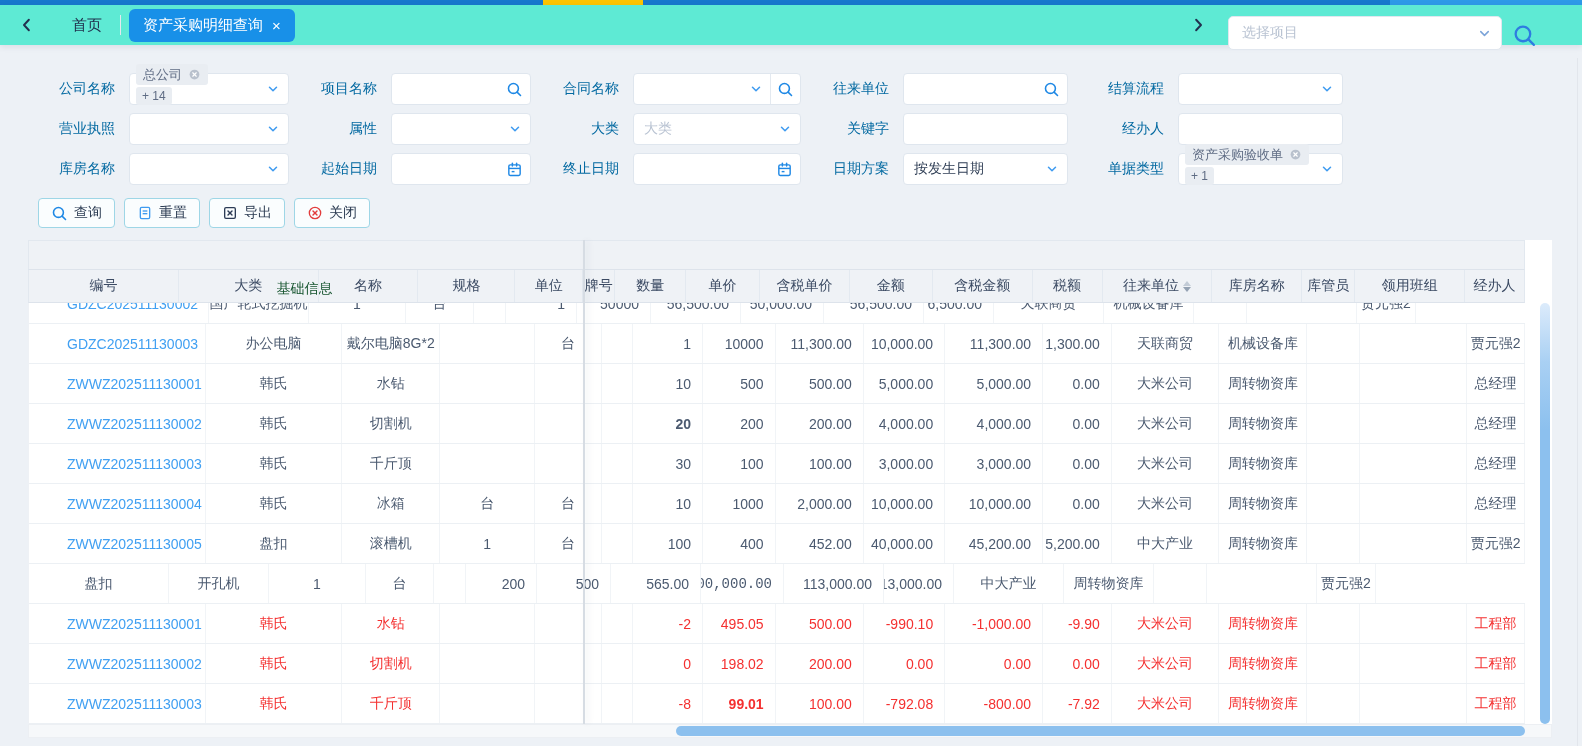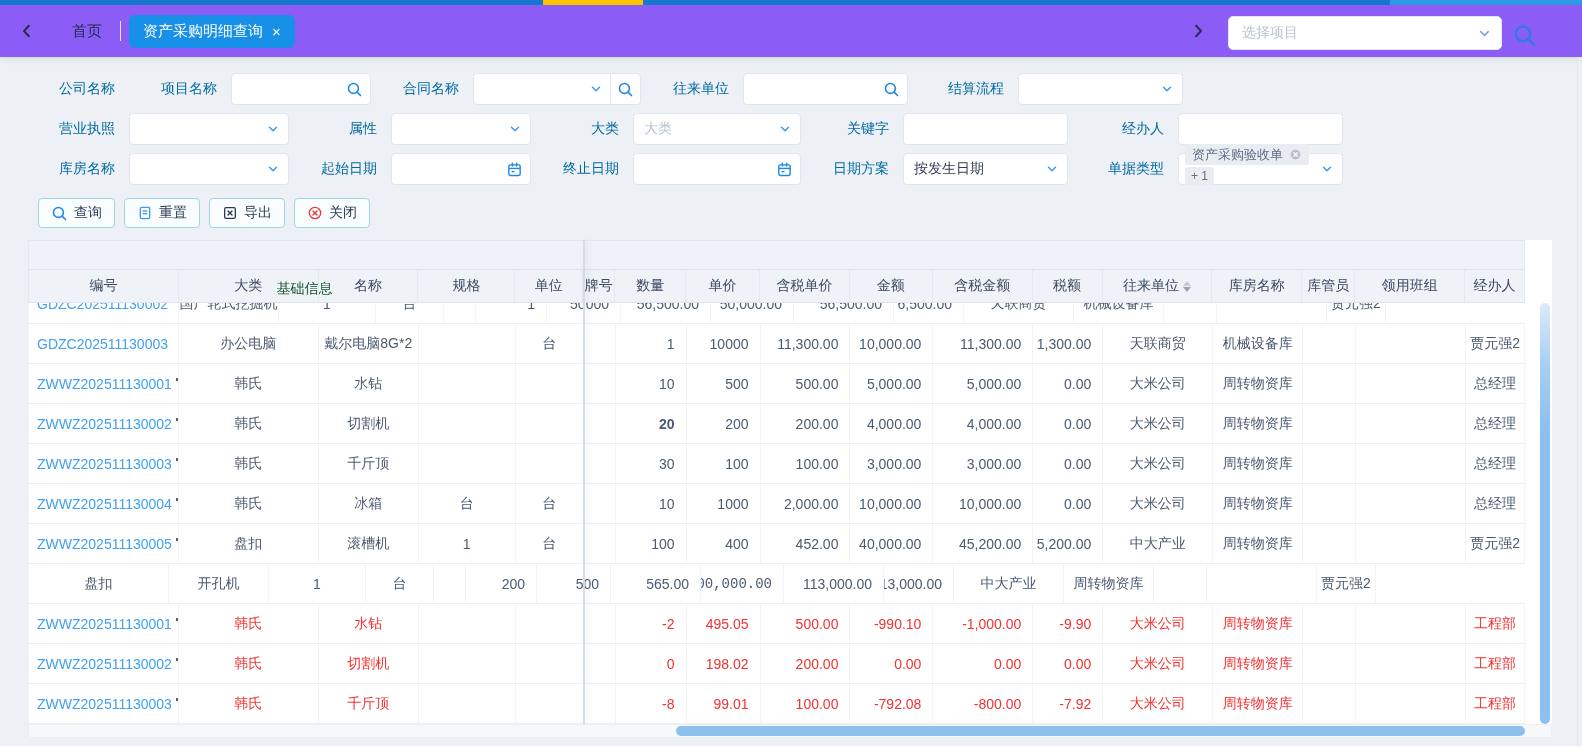--- a/index.html
+++ b/index.html
@@ -7,21 +7,21 @@
     font-family:"Liberation Sans","DejaVu Sans",sans-serif;
     background:#edf1f6; color:#33425c; font-size:14px; }
   .page { position:relative; width:1582px; height:746px; }
 
   
   .strip { position:absolute; top:0; left:0; width:1582px; height:5px; background:var(--strip1); }
   .strip .seg-yellow { position:absolute; left:543px; width:100px; height:5px; background:var(--stripy); }
   .strip .seg-light  { position:absolute; left:1390px; width:192px; height:5px; background:var(--strip2); }
 
   
-  .tabbar { position:absolute; top:5px; left:0; width:1582px; height:52px; background:#8b5cf6;
+  .tabbar { position:absolute; top:5px; left:0; width:1582px; height:40px; background:#5eead4;
     box-shadow:0 2px 6px rgba(40,60,90,.10); display:flex; align-items:center; }
   .navchev { width:26px; height:26px; display:flex; align-items:center; justify-content:center; color:#22304e; cursor:pointer; }
   .navchev.back { margin-left:14px; }
   .navchev.fwd  { position:absolute; left:1185px; }
   .home-tab { margin-left:18px; padding:0 14px; font-size:15px; color:#1f2d4a; cursor:pointer; }
   .tab-divider { width:1px; height:20px; background:#e4e8ef; margin:0 4px; }
   .active-tab { margin-left:4px; height:33px; background:var(--accent); border-radius:6px;
     color:#fff; font-size:15px; display:flex; align-items:center; padding:0 14px; gap:9px; cursor:pointer; }
   .active-tab .x { font-size:15px; line-height:1; }
   .proj-select { position:absolute; left:1228px; top:11px; width:274px; height:34px; background:#fff;
@@ -66,21 +66,21 @@
   .thead { display:flex; height:33px; background:#eff2f6; border-left:1px solid #e2e8ef; border-right:1px solid #e2e8ef;
     border-bottom:1px solid #dde3eb; width:1497px; color:#3b4a63; }
   .th { display:flex; align-items:center; justify-content:center; border-right:1px solid #e3e9f0;
     white-space:nowrap; overflow:hidden; gap:4px; cursor:pointer; }
   .th:last-child { border-right:none; }
   .tbody { width:1497px; height:421px; overflow:hidden; border-left:1px solid #eef1f5; }
   .tr { display:flex; height:40px; border-bottom:1px solid #ecf0f4; background:#fff; }
   .tr.cut { margin-top:-19px; }
   .td { display:flex; align-items:center; border-right:1px solid #f1f4f7; white-space:nowrap; overflow:hidden;
     color:#4b5a70; padding:0 8px; }
-  .td.c { justify-content:center; } .td.r { justify-content:flex-end; padding-right:11px; } .td.l { justify-content:flex-start; }
+  .td.c { justify-content:center; } .td.r { justify-content:flex-end; padding-right:11px; } .td.l { justify-content:flex-start;margin-left:30px; }
   .td a { color:var(--link); text-decoration:none; cursor:pointer; }
   .tr.red .td { color:var(--red); }
   .mk { display:inline-block; width:3px; height:3px; background:#55606e; margin:-9px 0 0 4px; flex:none; }
   .sorticon { display:inline-flex; flex-direction:column; gap:1px; }
   .sorticon i { width:0; height:0; border-left:4px solid transparent; border-right:4px solid transparent; display:block; }
   .sorticon .up { border-bottom:5px solid #c2cbd6; }
   .sorticon .dn { border-top:5px solid #94a2b3; }
   .freeze-divider { position:absolute; left:555px; top:0; width:2px; height:484px; background:#d6dce3;
     box-shadow:3px 0 6px rgba(30,50,80,.10); z-index:4; }
 
@@ -134,20 +134,35 @@
       <svg width="25" height="25" viewBox="0 0 24 24">
           <circle cx="10.5" cy="10.5" r="7" fill="none" stroke="currentColor" stroke-width="2.2"></circle>
           <line x1="16" y1="16" x2="21" y2="21" stroke="currentColor" stroke-width="2.2" stroke-linecap="round"></line>
         </svg>
     </div>
   </div>
 
   <div class="filters" id="filters">
       <div class="frow">
         <span class="flbl" style="width: 85px; margin-left: 0px;">公司名称</span>
+        <div class="fld" style="width: 160px;">
+          <span class="chev">
+            <svg width="14" height="14" viewBox="0 0 24 24">
+              <polyline points="6,9 12,15 18,9" fill="none" stroke="currentColor" stroke-width="2.6" stroke-linecap="round" stroke-linejoin="round"></polyline>
+            </svg>
+          </span>
+          <span class="tagwrap"><span class="tag">总公司<span style="display:flex">
+                <svg width="13" height="13" viewBox="0 0 24 24">
+                  <circle cx="12" cy="12" r="9" fill="#b9c1cd"></circle>
+                  <line x1="8.8" y1="8.8" x2="15.2" y2="15.2" stroke="#fff" stroke-width="2.2" stroke-linecap="round"></line>
+                  <line x1="15.2" y1="8.8" x2="8.8" y2="15.2" stroke="#fff" stroke-width="2.2" stroke-linecap="round"></line>
+                </svg>
+              </span></span></span>
+          <span class="more-chip">+ 14</span>
+        </div>
         <span class="flbl" style="width: 62px; margin-left: 26px;">项目名称</span>
         <div class="fld" style="width: 140px;">
           <span class="magi">
             <svg width="17" height="17" viewBox="0 0 24 24">
               <circle cx="10.5" cy="10.5" r="7" fill="none" stroke="currentColor" stroke-width="2.2"></circle>
               <line x1="16" y1="16" x2="20.5" y2="20.5" stroke="currentColor" stroke-width="2.2" stroke-linecap="round"></line>
             </svg>
           </span>
         </div>
         <span class="flbl" style="width: 62px; margin-left: 26px;">合同名称</span>
@@ -596,21 +611,21 @@
           <div class="td l" style="width: 150px;">
             <a>ZWWZ202511130003</a>
             <span class="mk"></span>
           </div>
           <div class="td c" style="width: 140px;">韩氏</div>
           <div class="td c" style="width: 100px;">千斤顶</div>
           <div class="td c" style="width: 97px;"></div>
           <div class="td c" style="width: 68px;"></div>
           <div class="td c" style="width: 32px;"></div>
           <div class="td r" style="width: 71px;">-8</div>
-          <div class="td r" style="width: 74px;">99.01</div>
+          <div class="td r" style="width: 74px; font-weight: bold;">99.01</div>
           <div class="td r" style="width: 90px;">100.00</div>
           <div class="td r" style="width: 83px;">-792.08</div>
           <div class="td r" style="width: 100px;">-800.00</div>
           <div class="td r" style="width: 70px;">-7.92</div>
           <div class="td c" style="width: 110px;">大米公司</div>
           <div class="td c" style="width: 90px;">周转物资库</div>
           <div class="td c" style="width: 53px;"></div>
           <div class="td c" style="width: 110px;"></div>
           <div class="td c" style="width: 59px;">工程部</div>
         </div>

